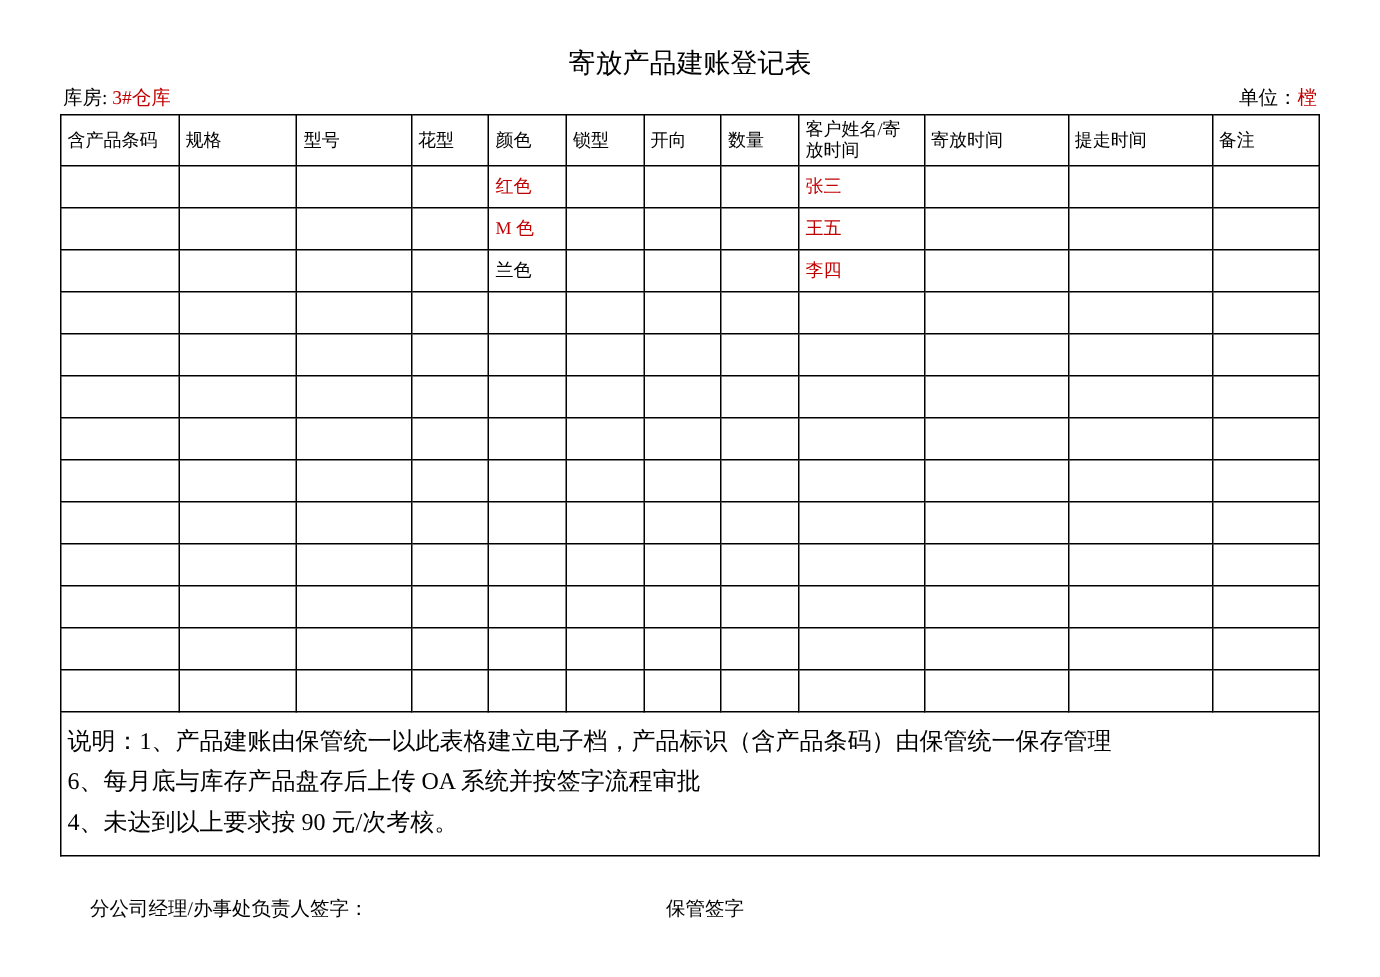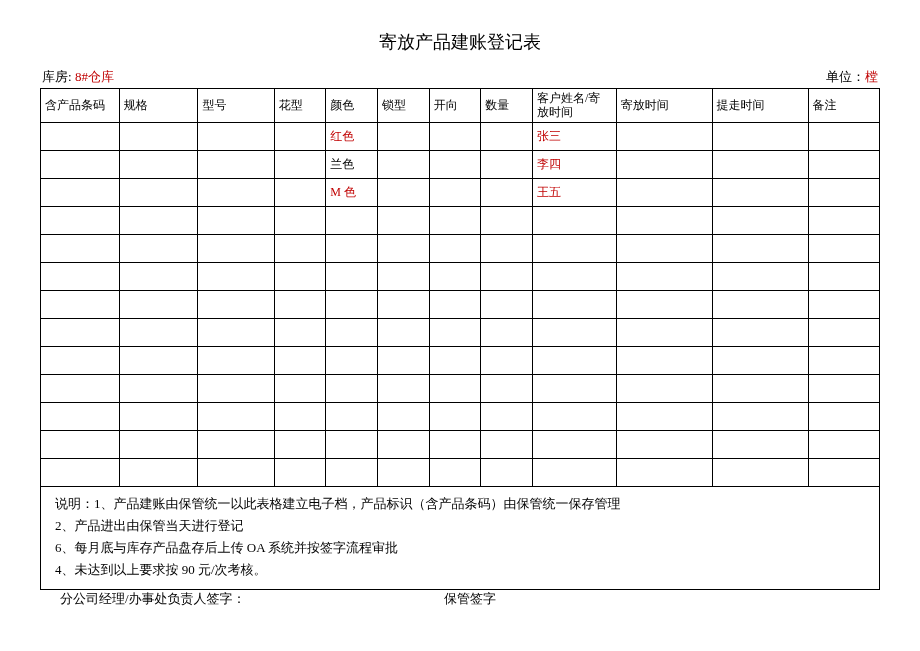--- a/index.html
+++ b/index.html
@@ -8,21 +8,21 @@
       font-family: "SimSun", "宋体", serif;
       font-size: 13px;
       color: #000;
       padding: 30px 40px;
       width: 920px;
     }
     .title {
       text-align: center;
       font-size: 18px;
       font-weight: normal;
-      margin-bottom: 14px;
+      margin-bottom: 2px;
     }
     .meta-row {
       display: flex;
       justify-content: space-between;
       font-size: 13px;
       margin-bottom: 2px;
       padding: 0 2px;
     }
     .meta-left, .meta-right { white-space: nowrap; }
     .red { color: #c00000; }
@@ -50,41 +50,42 @@
     .col-lock { width: 42px; }
     .col-dir { width: 42px; }
     .col-qty { width: 42px; }
     .col-cust { width: 68px; }
     .col-dep { width: 78px; }
     .col-pick { width: 78px; }
     .col-remark { width: 58px; }
     .notes {
       border: 1px solid #000;
       border-top: none;
-      padding: 6px 6px 8px 14px;
-      font-size: 13px;
+      padding: 6px 6px 8px 4px;
+      font-size: 16px;
       line-height: 1.7;
     }
     .sign-row {
       display: flex;
+      margin-top: 26px;
       font-size: 13px;
       padding: 0 20px;
     }
     .sign-col-1 { flex: 0 0 48%; }
     .sign-col-2 { flex: 0 0 32%; }
     .sign-col-3 { flex: 1; font-family: Liberation Serif, serif; }
   </style>
 </head>
 <body>
 
 <div class="title">寄放产品建账登记表</div>
 
 <div class="meta-row">
   <div class="meta-left">
-    <span>库房: </span><span class="red">8#仓库</span>
+    <span>库房: </span><span class="red">3#仓库</span>
   </div>
   <div class="meta-right">
     <span>单位：</span><span class="red">樘</span>
   </div>
 </div>
 
 <table>
   <colgroup>
     <col class="col-name">
       <col class="col-spec">
@@ -128,39 +129,39 @@
         <td class="red">张三</td>
         <td></td>
         <td></td>
         <td></td>
       </tr>
       <tr>
         <td></td>
         <td></td>
         <td></td>
         <td></td>
+        <td class="red">M 色</td>
+        <td></td>
+        <td></td>
+        <td></td>
+        <td class="red">王五</td>
+        <td></td>
+        <td></td>
+        <td></td>
+      </tr>
+      <tr>
+        <td></td>
+        <td></td>
+        <td></td>
+        <td></td>
         <td>兰色</td>
         <td></td>
         <td></td>
         <td></td>
         <td class="red">李四</td>
-        <td></td>
-        <td></td>
-        <td></td>
-      </tr>
-      <tr>
-        <td></td>
-        <td></td>
-        <td></td>
-        <td></td>
-        <td class="red">M 色</td>
-        <td></td>
-        <td></td>
-        <td></td>
-        <td class="red">王五</td>
         <td></td>
         <td></td>
         <td></td>
       </tr>
       <tr>
         <td></td>
         <td></td>
         <td></td>
         <td></td>
         <td></td>
@@ -296,21 +297,20 @@
         <td></td>
         <td></td>
         <td></td>
         <td></td>
       </tr>
     </tbody>
 </table>
 
 <div class="notes">
   <div>说明：1、产品建账由保管统一以此表格建立电子档，产品标识（含产品条码）由保管统一保存管理</div>
-  <div>2、产品进出由保管当天进行登记</div>
   <div>6、每月底与库存产品盘存后上传 OA 系统并按签字流程审批</div>
   <div>4、未达到以上要求按 90 元/次考核。</div>
 </div>
 
 <div class="sign-row">
   <div class="sign-col-1">分公司经理/办事处负责人签字：</div>
   <div class="sign-col-3">保管签字</div>
 </div>
 
 </body></html>

